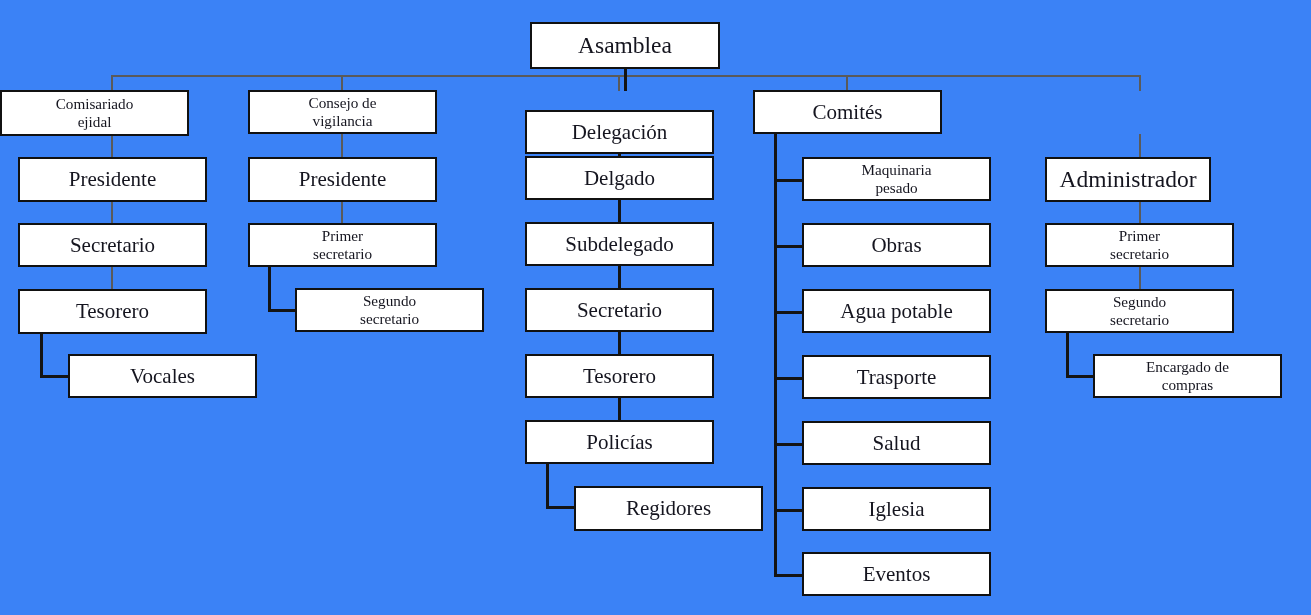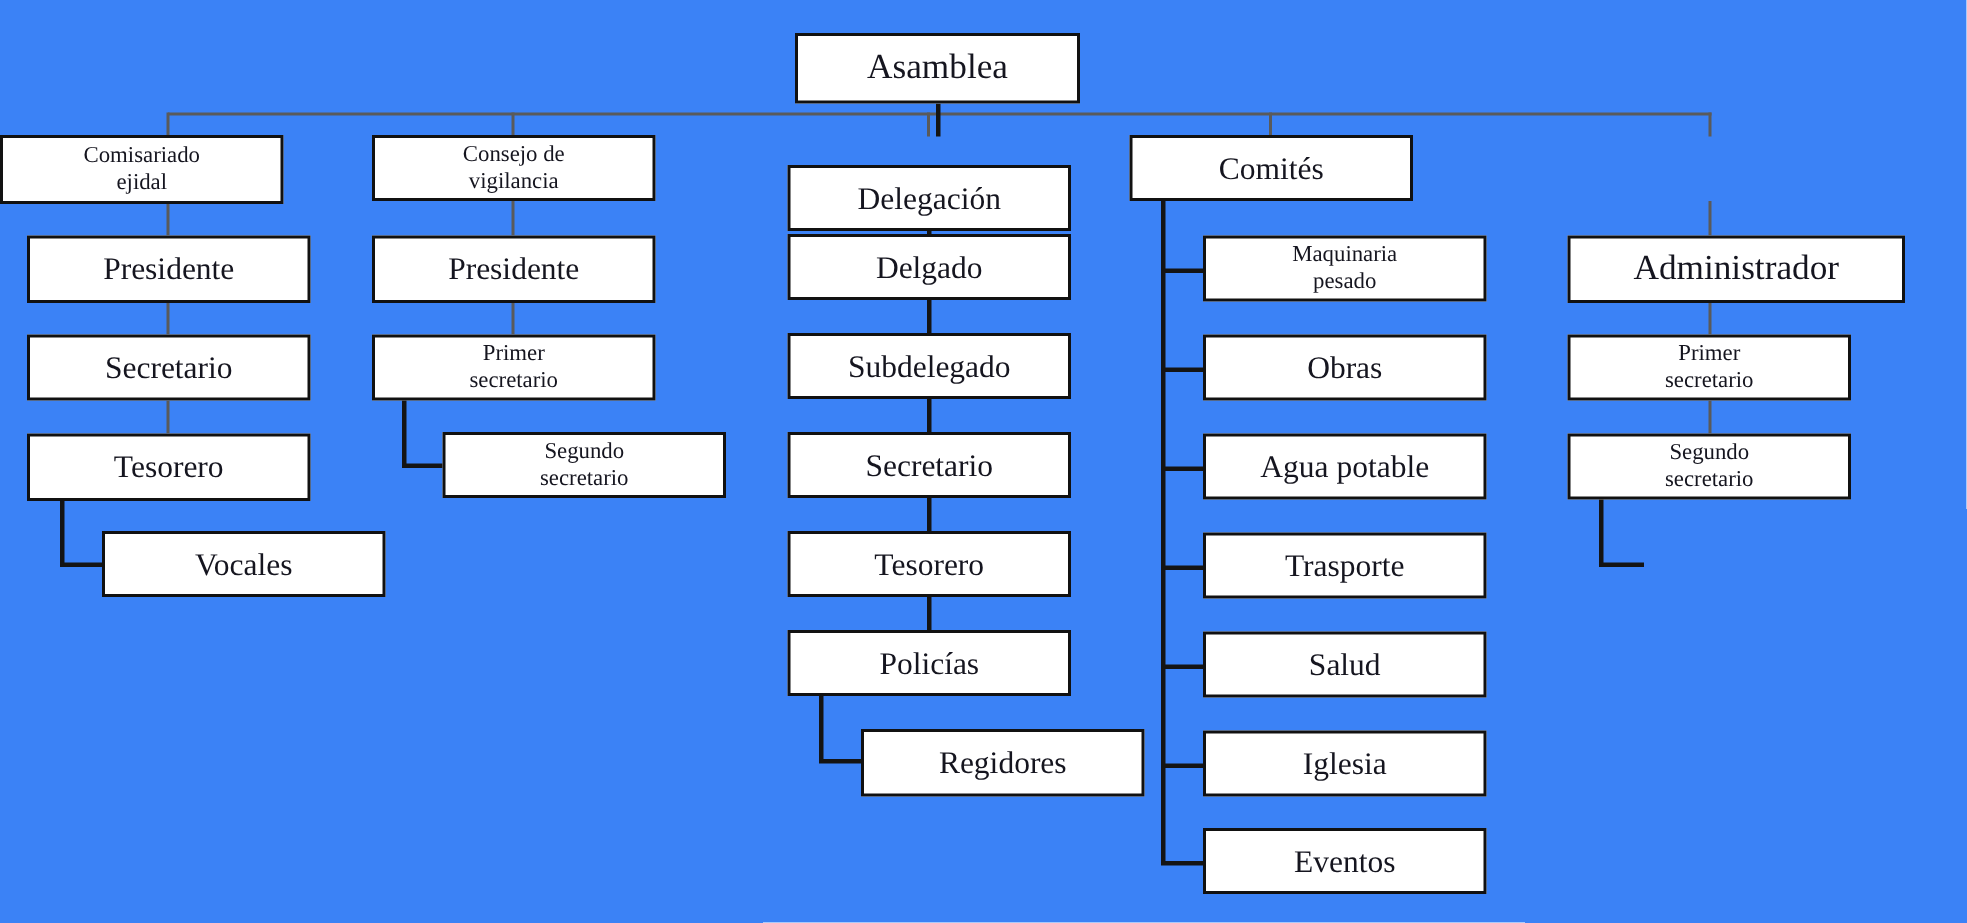--- a/index.html
+++ b/index.html
@@ -198,33 +198,37 @@
     <span class="label">Iglesia</span>
   </div>
 
   <div class="conn-dark conn-h" style="left:774px; top:574px; width:30px;"></div>
   <div class="node size-md" style="left:802px; top:552px; width:189px; height:44px;">
     <span class="label">Eventos</span>
   </div>
 
   <div class="conn conn-v" style="left:1139px; top:134px; height:23px;"></div>
 
-  <div class="node size-lg" style="left:1045px; top:157px; width:225px; height:45px;">
+  <div class="node size-lg" style="left:1045px; top:157px; width:166px; height:45px;">
     <span class="label">Administrador</span>
   </div>
   <div class="conn conn-v" style="left:1139px; top:202px; height:21px;"></div>
 
   <div class="node size-sm" style="left:1045px; top:223px; width:189px; height:44px;">
     <span class="label">Primer
 secretario</span>
   </div>
   <div class="conn conn-v" style="left:1139px; top:267px; height:22px;"></div>
 
   <div class="node size-sm" style="left:1045px; top:289px; width:189px; height:44px;">
     <span class="label">Segundo
 secretario</span>
   </div>
 
   <div class="conn-dark conn-v" style="left:1066px; top:331px; height:46px;"></div>
   <div class="conn-dark conn-h" style="left:1066px; top:375px; width:30px;"></div>
 
+  <div class="node size-sm" style="left:1093px; top:354px; width:189px; height:44px;">
+    <span class="label">Encargado de
+compras</span>
+  </div>
 
 </div>
 
 </body></html>

